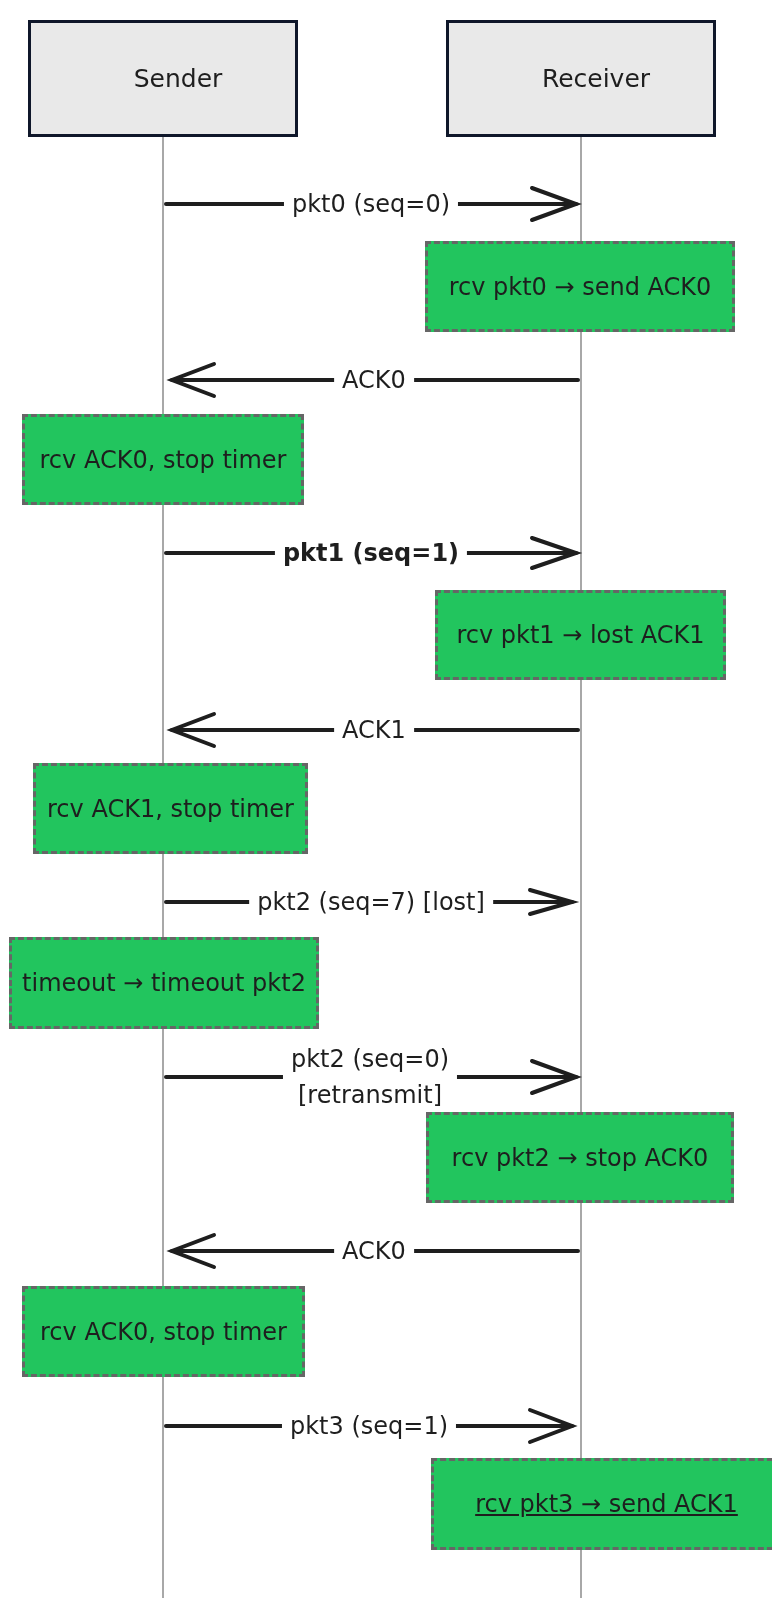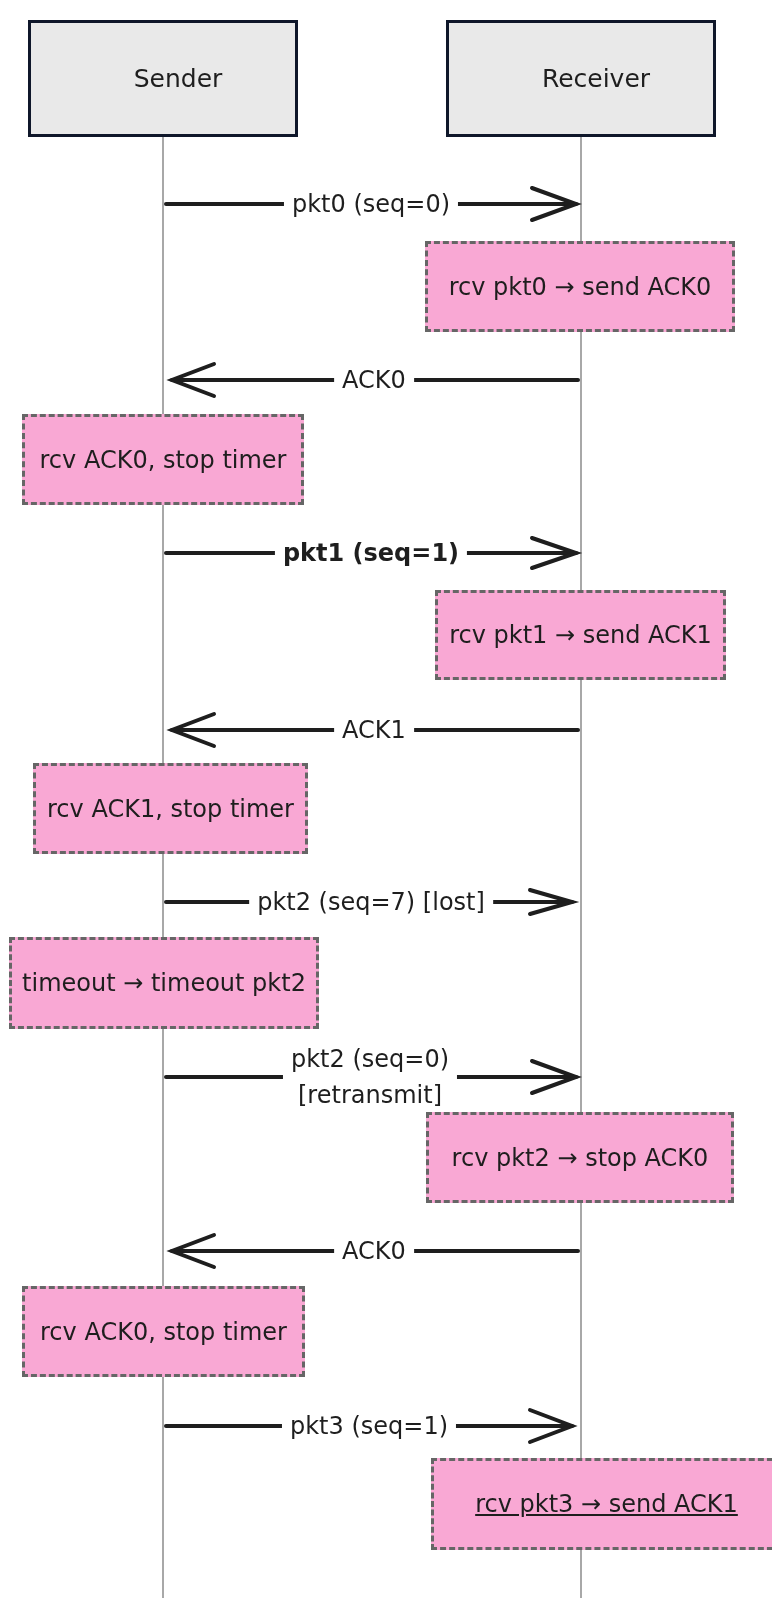--- a/index.html
+++ b/index.html
@@ -1,19 +1,19 @@
 <!DOCTYPE html>
 <html><head>
 <meta charset="utf-8">
 <style>
   html,body{margin:0;padding:0;background:#fff;}
   body{width:772px;height:1598px;position:relative;overflow:hidden;font-family:"DejaVu Sans",sans-serif;color:#1e1e1e;}
   .actor{position:absolute;top:20px;width:270px;height:117px;background:#e9e9e9;border:3px solid #0f172a;box-sizing:border-box;display:flex;align-items:center;justify-content:center;font-size:25px;padding-left:30px;}
   .lifeline{position:absolute;top:137px;bottom:0;width:2px;background:#a8a8a8;}
-  .note{position:absolute;background:#f9a8d4;border:3px dashed #666;box-sizing:border-box;display:flex;align-items:center;justify-content:center;text-align:center;font-size:24px;line-height:36px;padding:0 10px;}
+  .note{position:absolute;background:#22c55e;border:3px dashed #666;box-sizing:border-box;display:flex;align-items:center;justify-content:center;text-align:center;font-size:24px;line-height:36px;padding:0 10px;}
   .msg-label{position:absolute;background:#fff;font-size:24px;line-height:34px;text-align:center;padding:0 8px;transform:translateX(-50%);white-space:nowrap;}
   svg.arrows{position:absolute;left:0;top:0;}
 </style>
 </head>
 <body>
 
 <div class="actor" style="left:28px;">Sender</div>
 <div class="actor" style="left:446px;">Receiver</div>
 
 <div class="lifeline" style="left:162px;"></div>
@@ -61,18 +61,18 @@
 <div class="msg-label" style="left:371px;top:536px;font-weight:bold;">pkt1 (seq=1)</div>
 <div class="msg-label" style="left:374px;top:713px;">ACK1</div>
 <div class="msg-label" style="left:371px;top:885px;">pkt2 (seq=7) [lost]</div>
 <div class="msg-label" style="left:370px;top:1041px;white-space:pre-line;line-height:36px;">pkt2 (seq=0)
 [retransmit]</div>
 <div class="msg-label" style="left:374px;top:1234px;">ACK0</div>
 <div class="msg-label" style="left:369px;top:1409px;">pkt3 (seq=1)</div>
 
 <div class="note" style="left:425px;top:241px;width:310px;height:91px;">rcv pkt0 → send ACK0</div>
 <div class="note" style="left:22px;top:414px;width:282px;height:91px;">rcv ACK0, stop timer</div>
-<div class="note" style="left:435px;top:590px;width:291px;height:90px;">rcv pkt1 → send ACK1</div>
+<div class="note" style="left:435px;top:590px;width:291px;height:90px;">rcv pkt1 → lost ACK1</div>
 <div class="note" style="left:26px;top:763px;width:275px;height:91px;margin-left:7px;">rcv ACK1, stop timer</div>
 <div class="note" style="left:9px;top:937px;width:310px;height:92px;">timeout → timeout pkt2</div>
 <div class="note" style="left:426px;top:1112px;width:308px;height:91px;">rcv pkt2 → stop ACK0</div>
 <div class="note" style="left:22px;top:1286px;width:283px;height:91px;">rcv ACK0, stop timer</div>
 <div class="note" style="left:431px;top:1458px;width:351px;height:92px;text-decoration:underline;">rcv pkt3 → send ACK1</div>
 
 </body></html>

